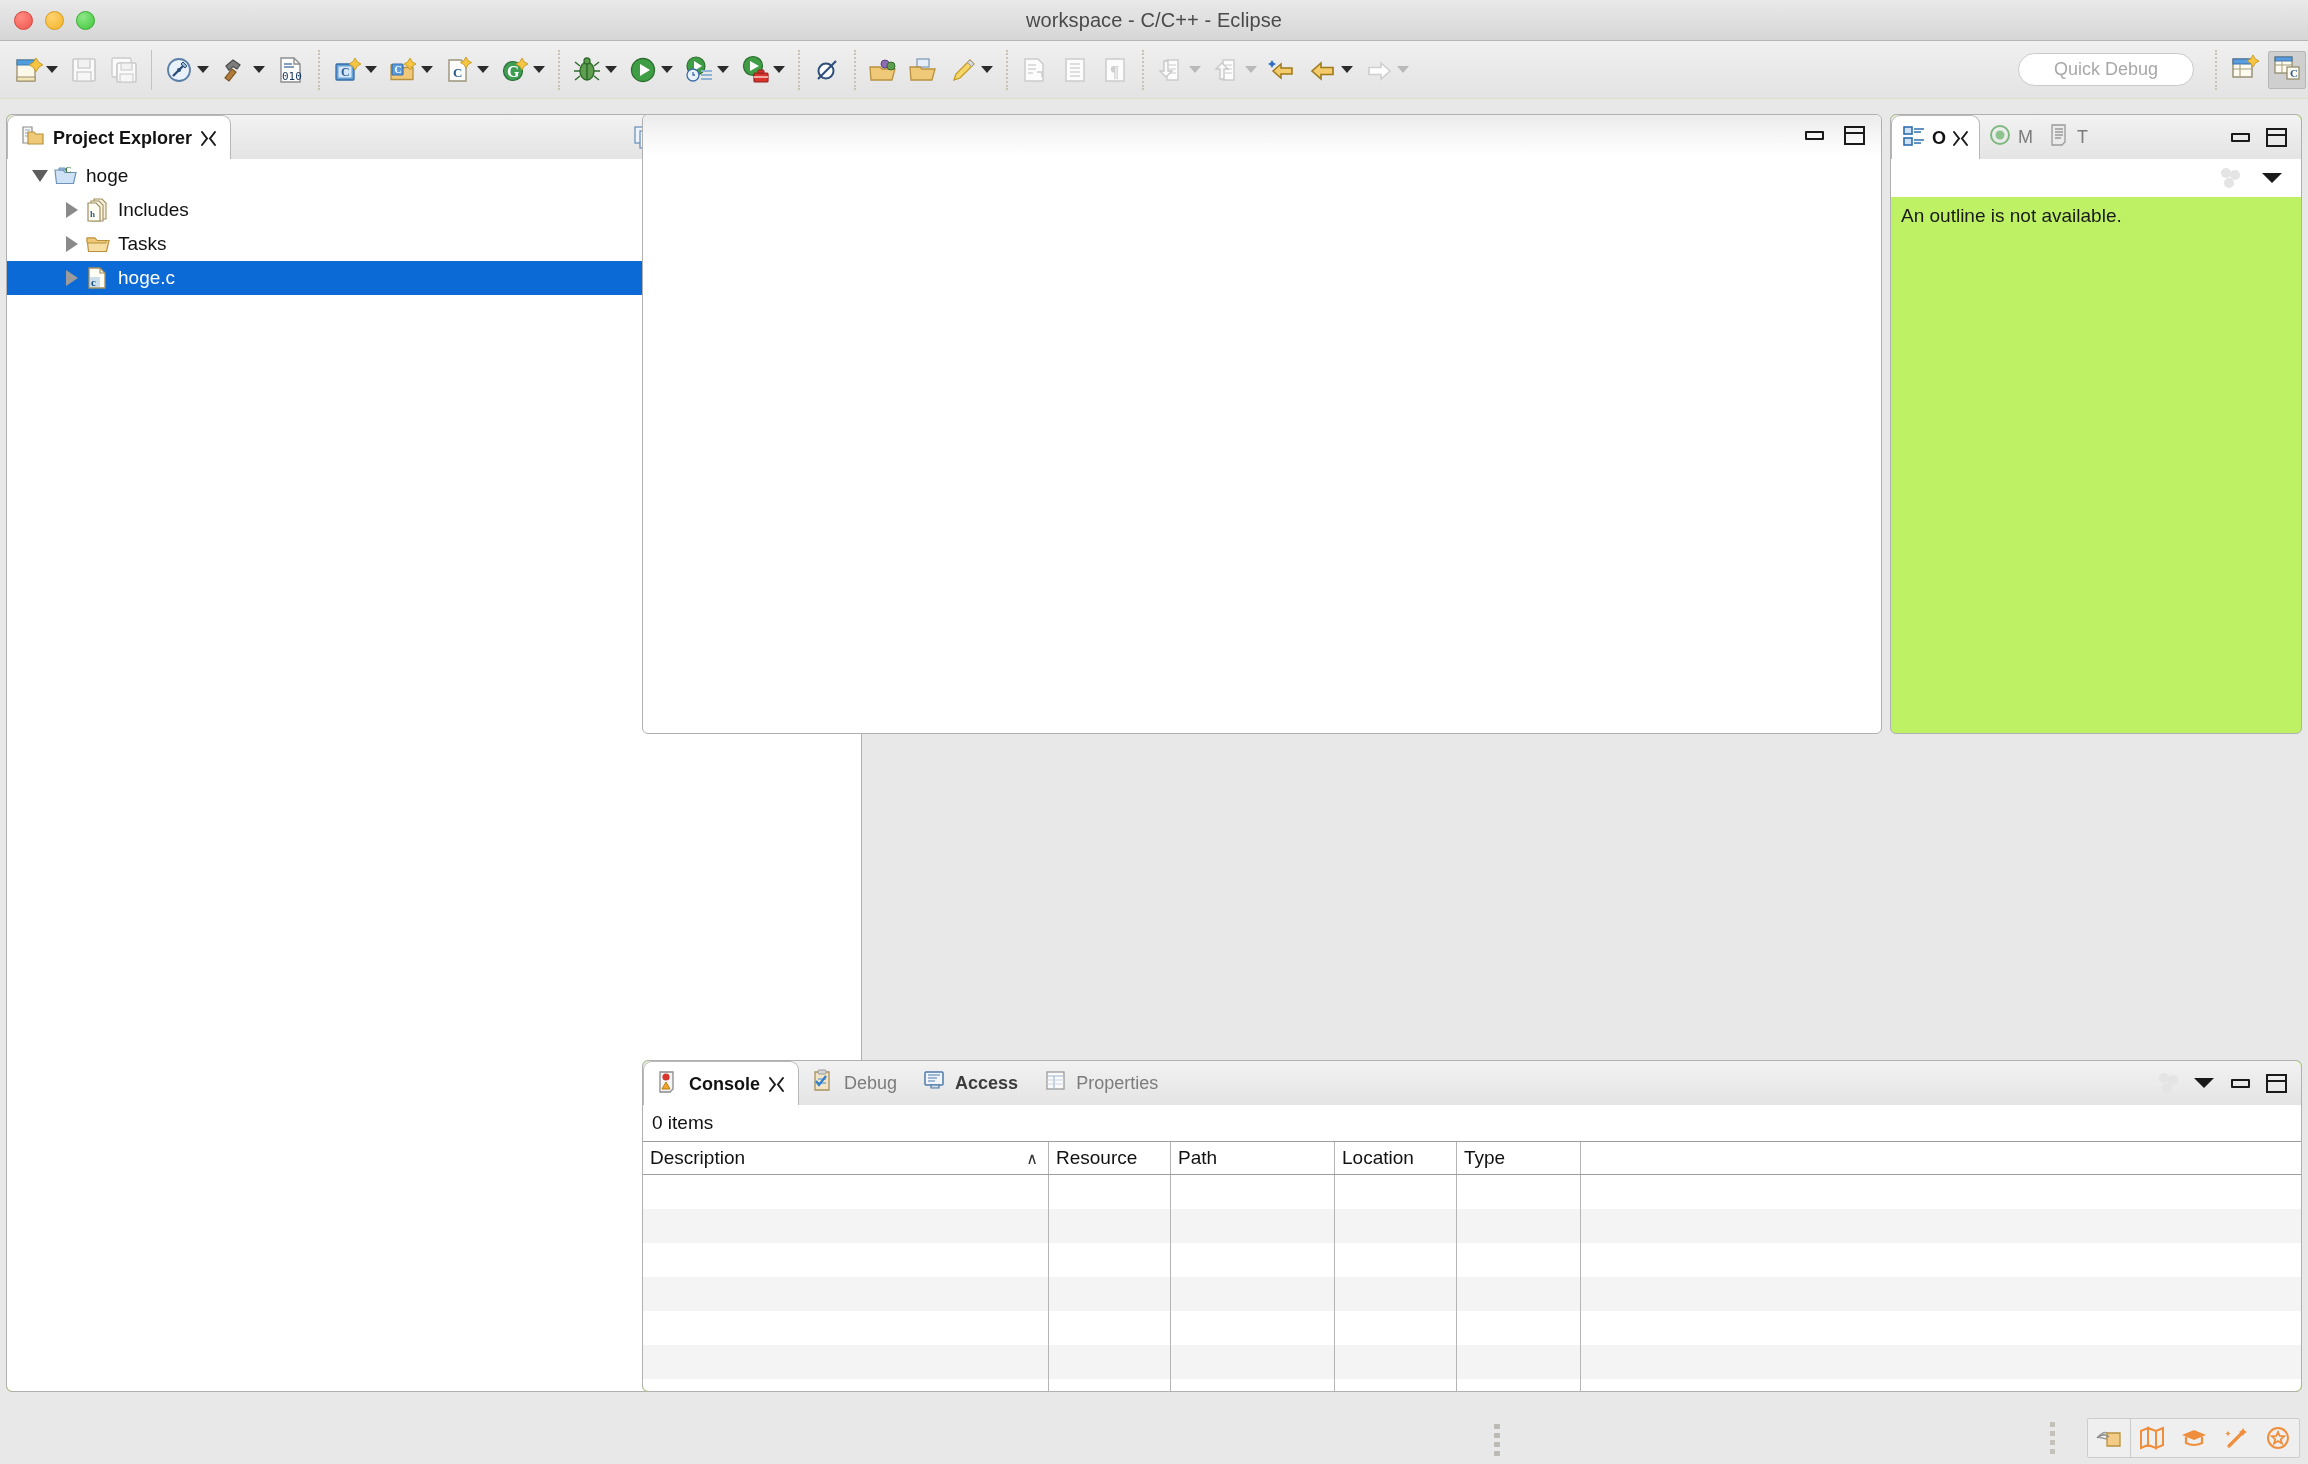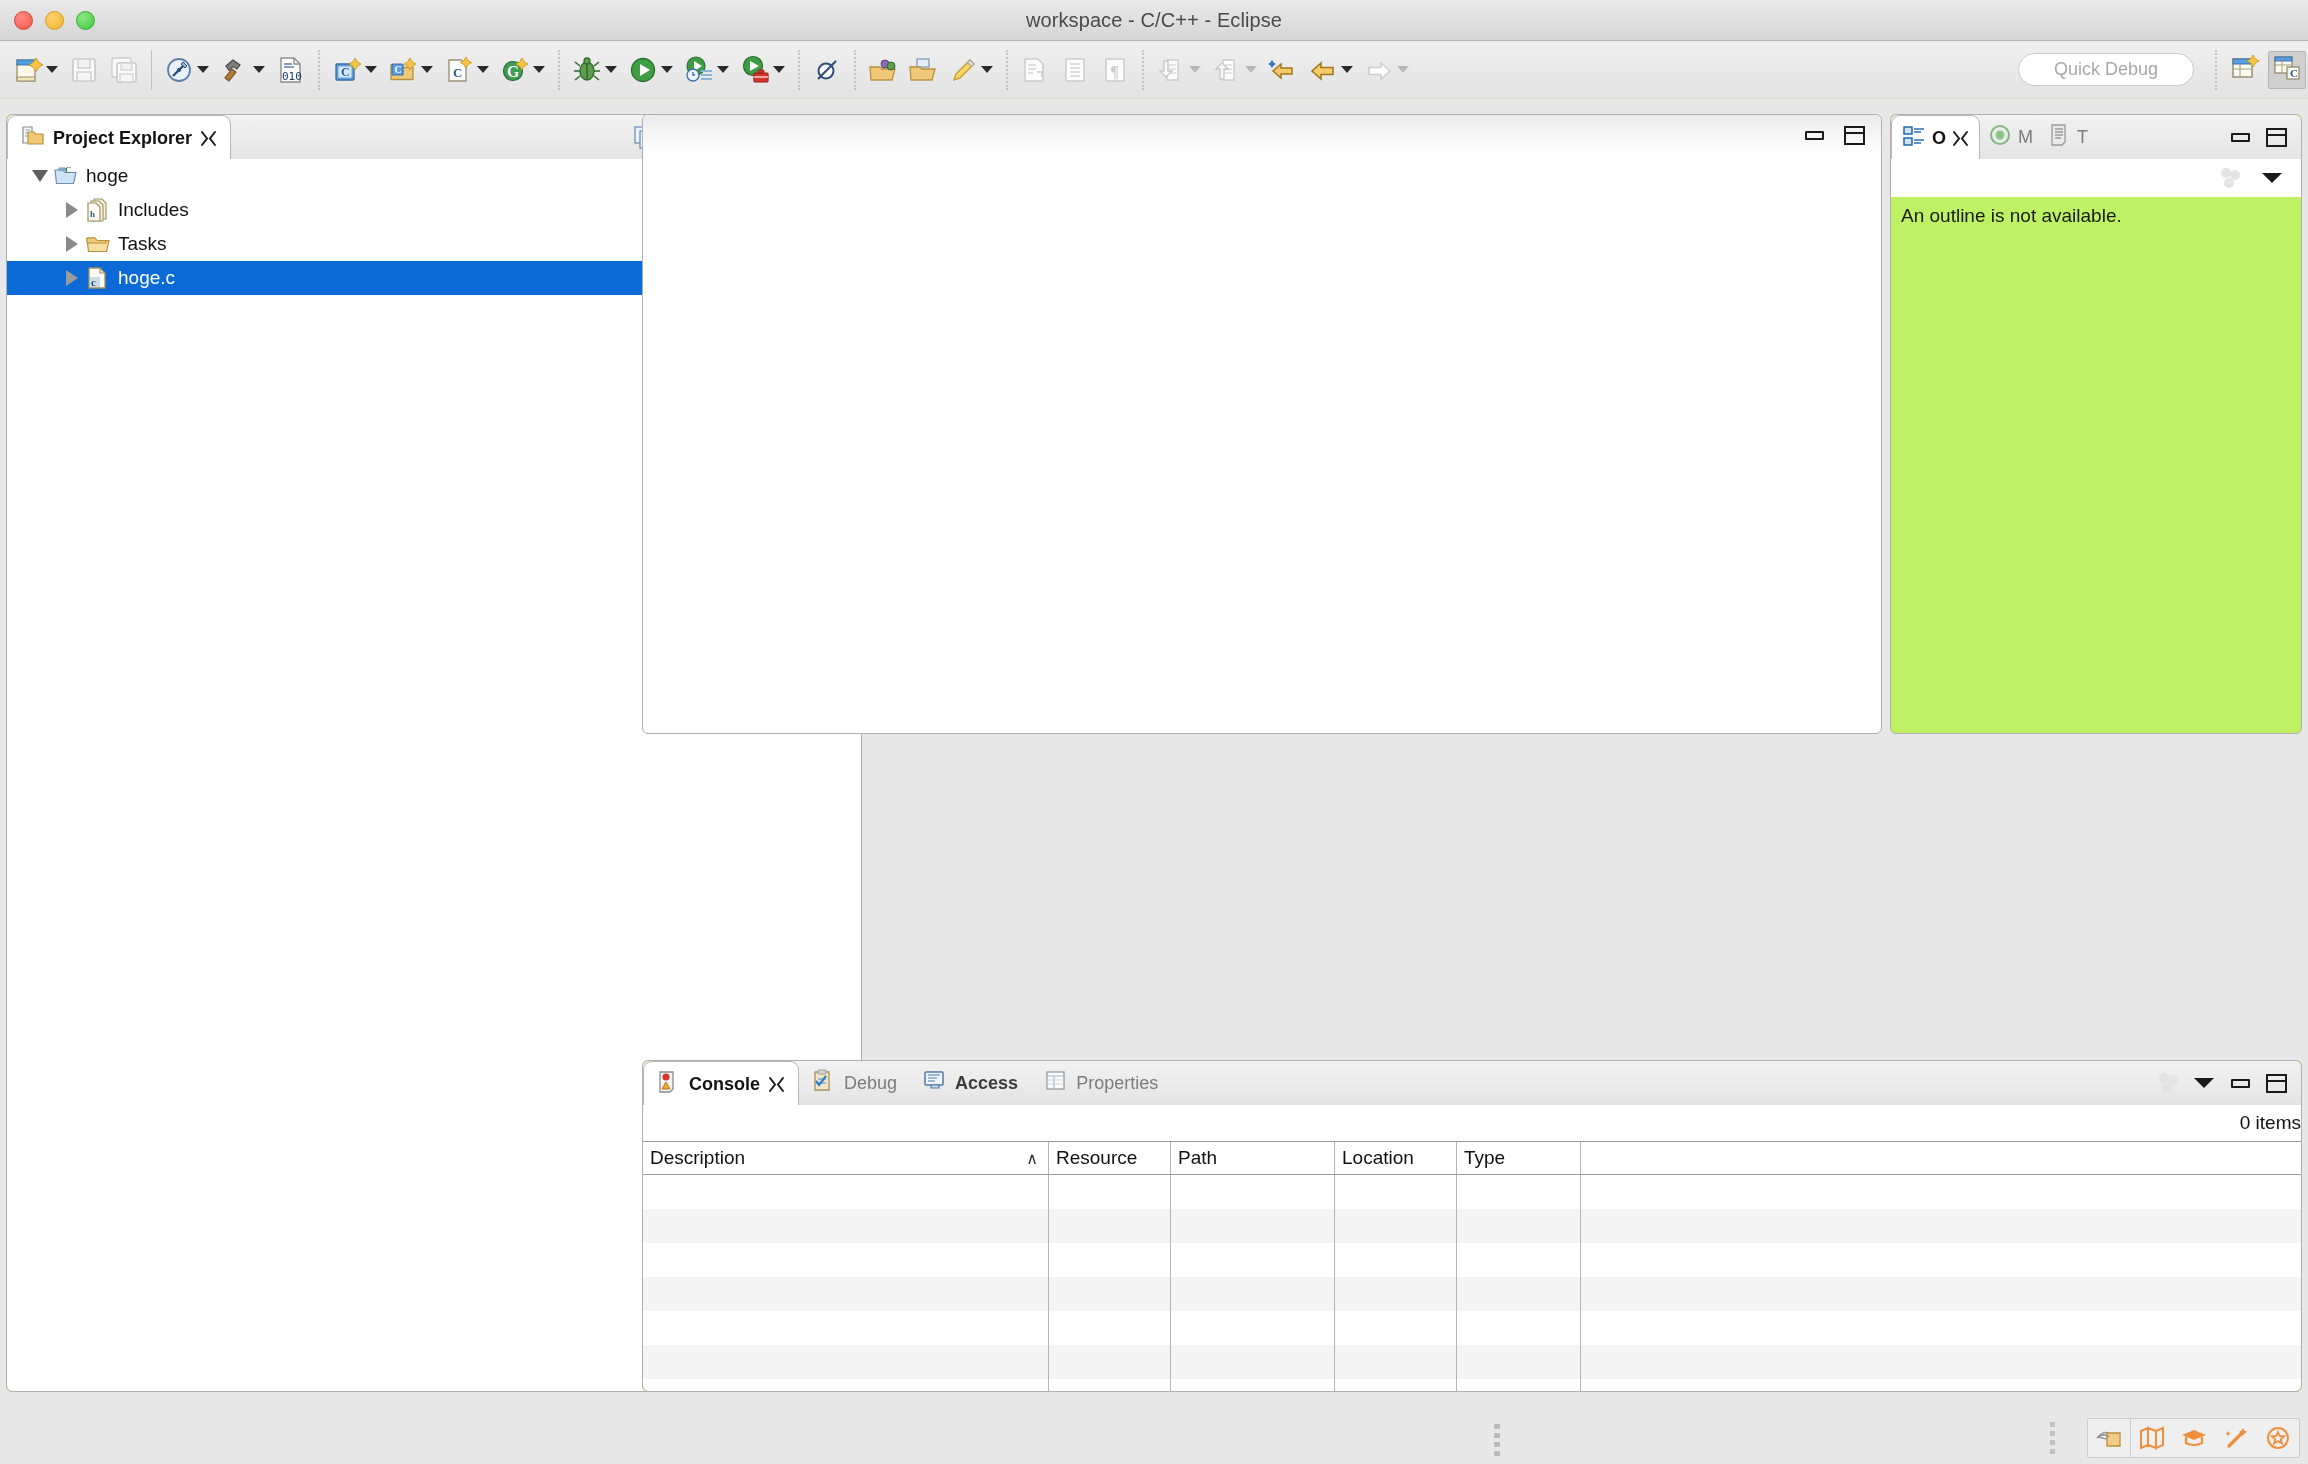--- a/index.html
+++ b/index.html
@@ -122,21 +122,21 @@
     position: absolute; left: 0; top: 44px; right: 0; height: 38px;
     display: flex; align-items: center; justify-content: flex-end; gap: 16px; padding-right: 16px;
     background: #fff;
   }
   #outline-msg { position: absolute; left: 10px; top: 90px; font-size: 19px; color: #1a1a1a; }
 
   
   #bottom-view { left: 642px; top: 1060px; width: 1660px; height: 332px; }
   #bv-body { position: absolute; left: 0; top: 44px; right: 0; bottom: 0; background: #fff;
              border-bottom-left-radius: 6px; border-bottom-right-radius: 6px; overflow: hidden; }
-  #items-count { padding: 7px 0 7px 9px; font-size: 19px; color: #111; text-align: right; }
+  #items-count { padding: 7px 0 7px 9px; font-size: 19px; color: #111; }
   #table-head {
     display: flex; height: 34px; border-top: 1px solid #9d9d9d; border-bottom: 1px solid #9d9d9d;
     background: #fff; font-size: 19px; color: #111;
   }
   .th { position: relative; display: flex; align-items: center; padding-left: 7px; border-right: 1px solid #b5b5b5; }
   .th .sortmark { position: absolute; right: 10px; font-size: 16px; color: #333; }
   .tr { display: flex; height: 34px; }
   .tr.odd { background: #f4f4f4; }
   .td { border-right: 1px solid #b5b5b5; }
 

